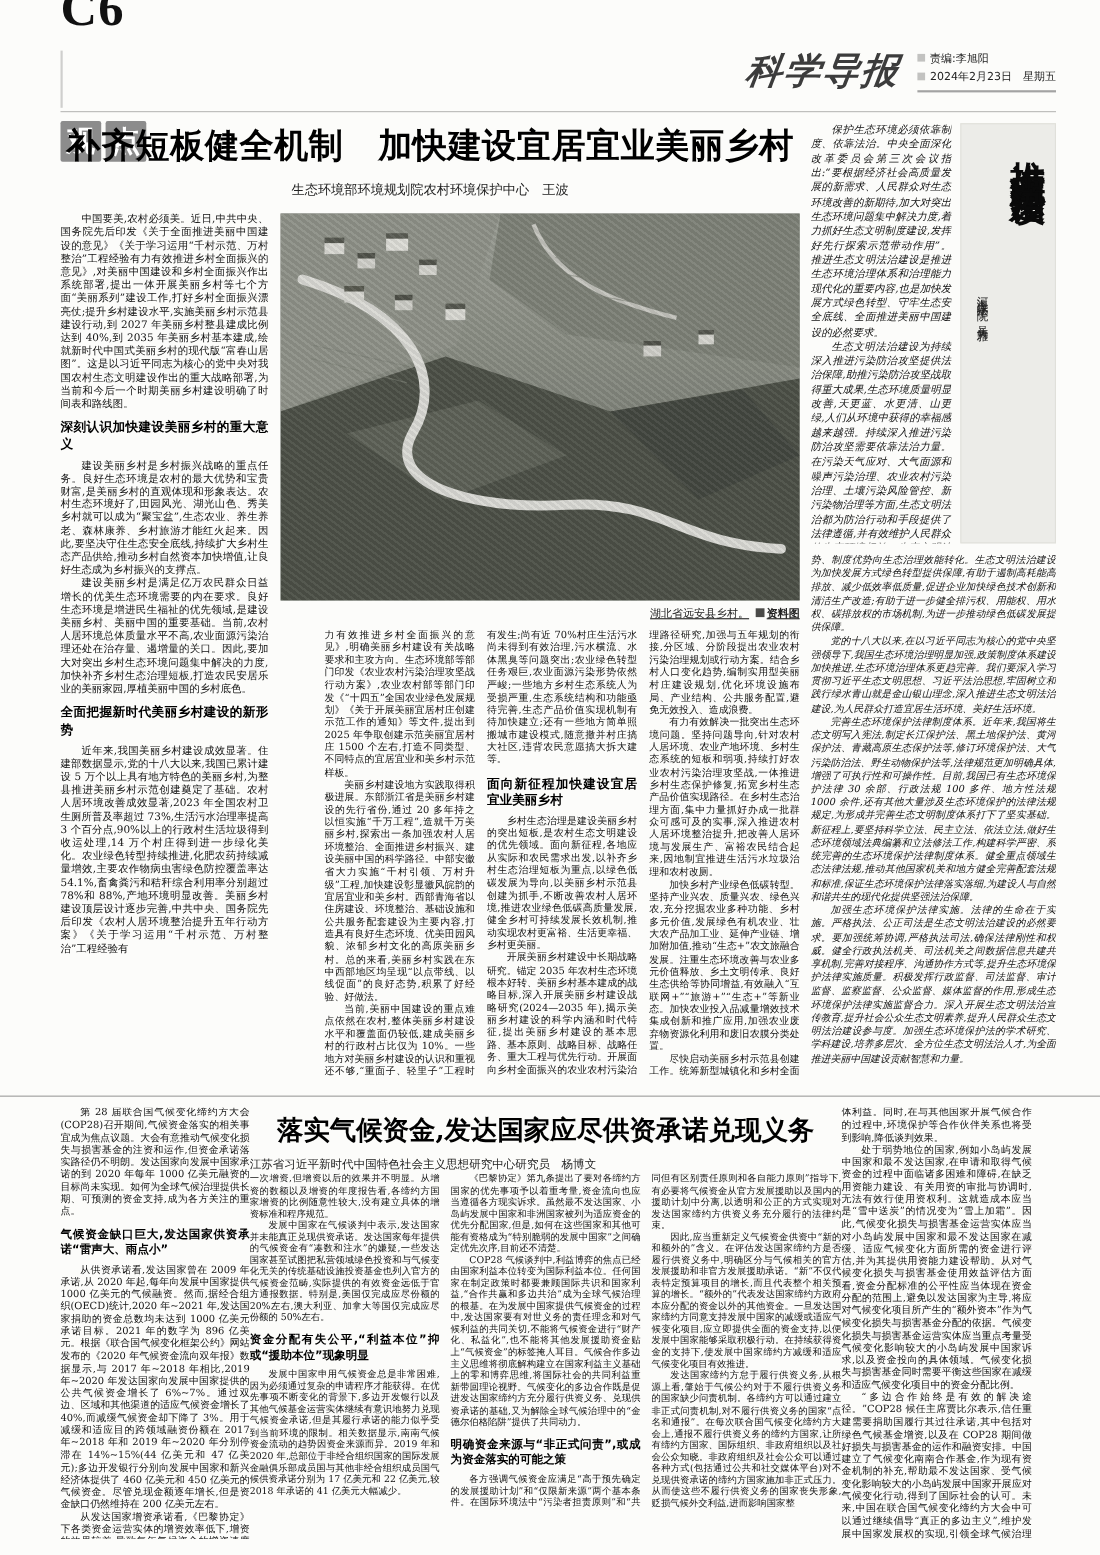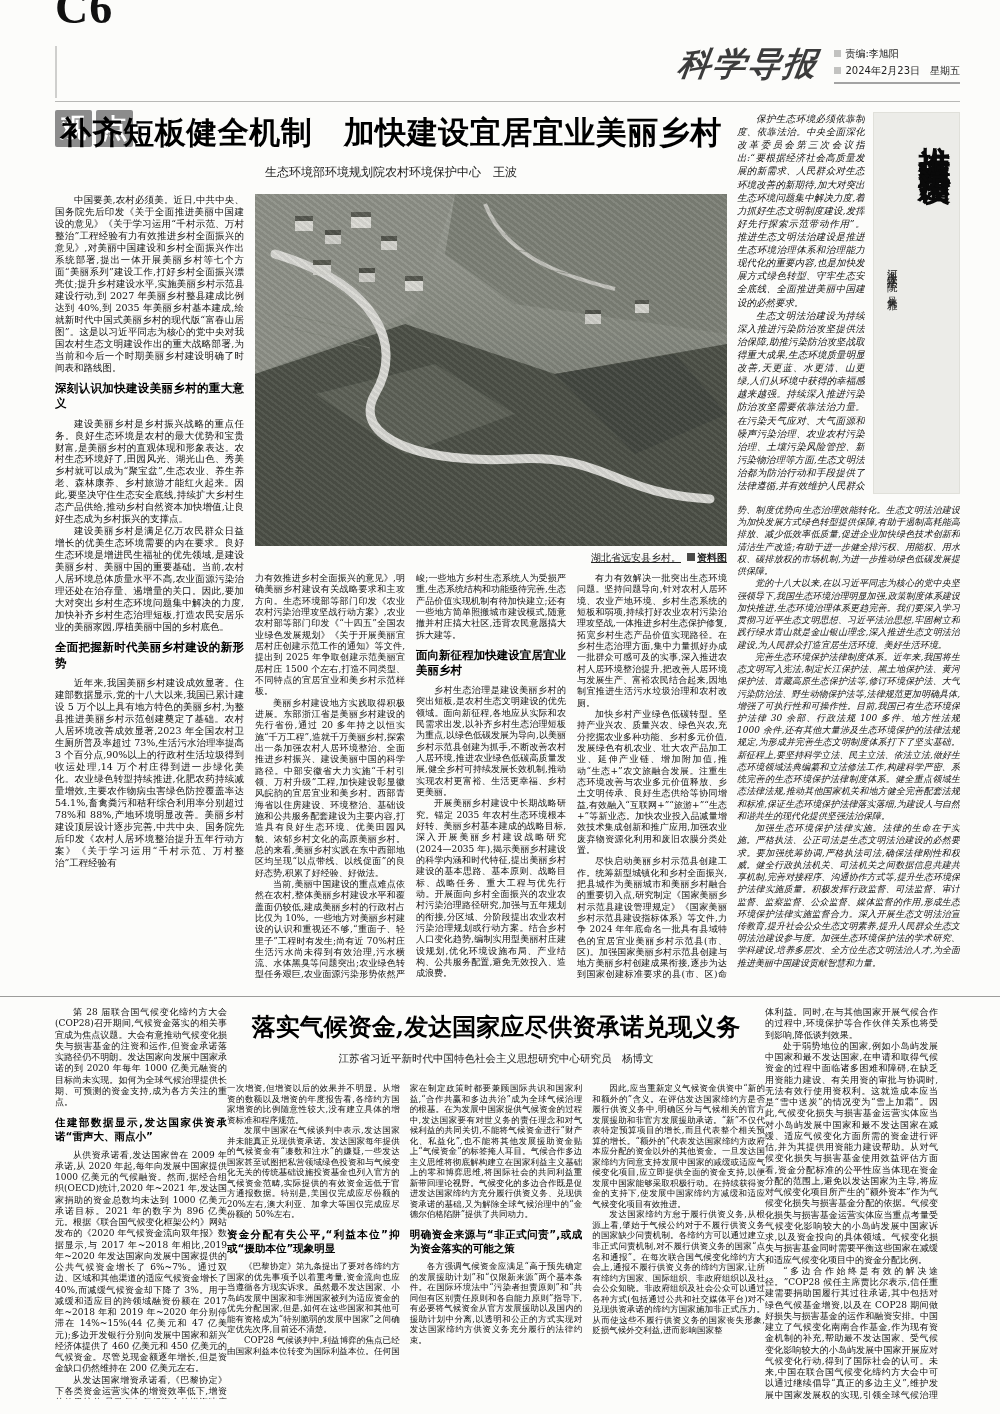--- a/index.html
+++ b/index.html
@@ -26,42 +26,42 @@
   .byline{font-size:12px;text-align:center;margin-top:10px;color:#222;}
   .main-body{display:flex;gap:11px;margin-top:13px;}
   .mcol1{width:189px;height:800px;overflow:hidden;font-size:9.5px;line-height:1.26;text-align:justify;}
   .mright{width:472px;}
   .photo{position:relative;width:472px;height:352px;background:#7b7f76;overflow:hidden;}
   .photo-grain{position:absolute;inset:0;background:repeating-linear-gradient(37deg,rgba(255,255,255,.05) 0 2px,rgba(0,0,0,.06) 2px 5px);}
   .caption{margin-top:5px;font-size:10px;text-align:right;color:#222;text-decoration:underline;}
   .credit{font-weight:700;font-family:"DejaVu Sans","Liberation Sans",sans-serif;}
   .csq{display:inline-block;width:8px;height:8px;background:#4a4a48;margin:0 2px 0 6px;}
   .mflow{margin-top:8px;height:414px;overflow:hidden;column-count:3;column-gap:11px;
-         font-size:9px;line-height:1.26;text-align:justify;}
+         font-size:9px;line-height:1.26;text-align:justify;margin-left:40px;}
   
   .para{margin:0;text-indent:2em;text-align:justify;}
   .para.cont{text-indent:0;}
   .subhead{font-family:"DejaVu Sans","Liberation Sans",sans-serif;font-weight:700;font-size:11.5px;
            line-height:1.35;margin:7px 0 6px 0;text-indent:0;break-inside:avoid;color:#000;}
   
   .side{position:absolute;top:112px;left:737px;width:223px;height:878px;}
   .side-top{display:flex;gap:8px;height:382px;}
   .side-intro{width:129px;overflow:hidden;font-size:9.5px;line-height:1.38;text-align:justify;font-style:italic;}
   .strip{position:relative;width:86px;background:#ecece8;border:1px solid #e0e0da;}
   .vtitle{position:absolute;top:8px;right:2px;writing-mode:vertical-rl;font-family:"DejaVu Sans","Liberation Sans",sans-serif;
           font-weight:700;font-size:32px;letter-spacing:3px;color:#0a0a0a;}
   .vaffil{position:absolute;left:12px;top:148px;writing-mode:vertical-rl;font-size:10.5px;letter-spacing:2px;color:#222;}
   .side-body{margin-top:10px;height:476px;overflow:hidden;font-size:9px;line-height:1.36;text-align:justify;font-style:italic;}
   
   .sec-rule{position:absolute;top:996px;left:0;width:1000px;height:1px;background:#9c9c9a;}
   .bottom{position:absolute;top:1007px;left:55px;width:905px;height:392px;display:flex;}
   .bcol1{width:172px;overflow:hidden;font-size:9px;line-height:1.25;text-align:justify;}
   .bmid{width:538px;}
   .bheadline{font-size:24px;font-weight:900;text-align:center;white-space:nowrap;font-family:"DejaVu Serif","Liberation Serif",serif;color:#000;margin-top:4px;}
-  .bbyline{font-size:10.5px;text-align:center;margin:9px 0 17px 0;color:#222;}
+  .bbyline{font-size:10.5px;text-align:left;margin:9px 0 1px 0;color:#222;}
   .bflow{height:318px;overflow:hidden;column-count:3;column-gap:10px;font-size:8.5px;line-height:1.24;text-align:justify;}
   .bcol5{width:173px;overflow:hidden;font-size:9px;line-height:1.25;text-align:justify;}
   .bottom .subhead{font-size:10.5px;}
 </style>
 </head>
 <body>
 
 <div class="page">
 
   <div class="hdr">
@@ -180,31 +180,32 @@
         <p class="para">完善生态环境保护法律制度体系。近年来,我国将生态文明写入宪法,制定长江保护法、黑土地保护法、黄河保护法、青藏高原生态保护法等,修订环境保护法、大气污染防治法、野生动物保护法等,法律规范更加明确具体,增强了可执行性和可操作性。目前,我国已有生态环境保护法律 30 余部、行政法规 100 多件、地方性法规 1000 余件,还有其他大量涉及生态环境保护的法律法规规定,为形成并完善生态文明制度体系打下了坚实基础。新征程上,要坚持科学立法、民主立法、依法立法,做好生态环境领域法典编纂和立法修法工作,构建科学严密、系统完善的生态环境保护法律制度体系。健全重点领域生态法律法规,推动其他国家机关和地方健全完善配套法规和标准,保证生态环境保护法律落实落细,为建设人与自然和谐共生的现代化提供坚强法治保障。</p>
         <p class="para">加强生态环境保护法律实施。法律的生命在于实施。严格执法、公正司法是生态文明法治建设的必然要求。要加强统筹协调,严格执法司法,确保法律刚性和权威。健全行政执法机关、司法机关之间数据信息共建共享机制,完善对接程序、沟通协作方式等,提升生态环境保护法律实施质量。积极发挥行政监督、司法监督、审计监督、监察监督、公众监督、媒体监督的作用,形成生态环境保护法律实施监督合力。深入开展生态文明法治宣传教育,提升社会公众生态文明素养,提升人民群众生态文明法治建设参与度。加强生态环境保护法的学术研究、学科建设,培养多层次、全方位生态文明法治人才,为全面推进美丽中国建设贡献智慧和力量。</p>
       </div>
   </div>
 
   <div class="sec-rule"></div>
 
   <div class="bottom">
     <div class="bcol1">
         <p class="para">第 28 届联合国气候变化缔约方大会(COP28)召开期间,气候资金落实的相关事宜成为焦点议题。大会有意推动气候变化损失与损害基金的注资和运作,但资金承诺落实路径仍不明朗。发达国家向发展中国家承诺的到 2020 年每年 1000 亿美元融资的目标尚未实现。如何为全球气候治理提供长期、可预测的资金支持,成为各方关注的重点。</p>
-        <h3 class="subhead">住建部数据显示,发达国家供资承诺“雷声大、雨点小”</h3>
+        <h3 class="subhead">气候资金缺口巨大,发达国家供资承诺“雷声大、雨点小”</h3>
         <p class="para">从供资承诺看,发达国家曾在 2009 年承诺,从 2020 年起,每年向发展中国家提供 1000 亿美元的气候融资。然而,据经合组织(OECD)统计,2020 年~2021 年,发达国家捐助的资金总数均未达到 1000 亿美元承诺目标。2021 年的数字为 896 亿美元。根据《联合国气候变化框架公约》网站发布的《2020 年气候资金流向双年报》数据显示,与 2017 年~2018 年相比,2019 年~2020 年发达国家向发展中国家提供的公共气候资金增长了 6%~7%。通过双边、区域和其他渠道的适应气候资金增长了 40%,而减缓气候资金却下降了 3%。用于减缓和适应目的跨领域融资份额在 2017 年~2018 年和 2019 年~2020 年分别停滞在 14%~15%(44 亿美元和 47 亿美元);多边开发银行分别向发展中国家和新兴经济体提供了 460 亿美元和 450 亿美元的气候资金。尽管兑现金额逐年增长,但是资金缺口仍然维持在 200 亿美元左右。</p>
         <p class="para">从发达国家增资承诺看,《巴黎协定》下各类资金运营实体的增资效率低下,增资的效果较差,导致每年气候资金的增资速度缓慢,实现气候资金 2020 年以后扩大增资的目标更是遥遥无期。例如,绿色气候基金已经进行了第</p>
       </div>
     <div class="bmid">
       <div class="bheadline">落实气候资金,发达国家应尽供资承诺兑现义务</div>
       <div class="bbyline">江苏省习近平新时代中国特色社会主义思想研究中心研究员　杨博文</div>
       <div class="bflow">
           <p class="para cont">一次增资,但增资以后的效果并不明显。从增资的数额以及增资的年度报告看,各缔约方国家增资的比例随意性较大,没有建立具体的增资标准和程序规范。</p>
           <p class="para">发展中国家在气候谈判中表示,发达国家并未能真正兑现供资承诺。发达国家每年提供的气候资金有“凑数和注水”的嫌疑,一些发达国家甚至试图把私营领域绿色投资和与气候变化无关的传统基础设施投资基金也列入官方的气候资金范畴,实际提供的有效资金远低于官方通报数据。特别是,美国仅完成应尽份额的 20%左右,澳大利亚、加拿大等国仅完成应尽份额的 50%左右。</p>
           <h3 class="subhead">资金分配有失公平,“利益本位”抑或“援助本位”现象明显</h3>
+          <p class="para">发展中国家申用气候资金总是非常困难,因为必须通过复杂的申请程序才能获得。在优先事项不断变化的背景下,多边开发银行以及其他气候基金运营实体继续有意识地努力兑现气候资金承诺,但是其履行承诺的能力似乎受到当前环境的限制。相关数据显示,南南气候资金流动的趋势因资金来源而异。2019 年和 2020 年,总部位于非经合组织国家的国际发展金融俱乐部成员国与其他非经合组织成员国气候供资承诺分别为 17 亿美元和 22 亿美元,较 2018 年承诺的 41 亿美元大幅减少。</p>
           <p class="para">《巴黎协定》第九条提出了要对各缔约方国家的优先事项予以着重考量,资金流向也应当遵循各方现实诉求。虽然最不发达国家、小岛屿发展中国家和非洲国家被列为适应资金的优先分配国家,但是,如何在这些国家和其他可能有资格成为“特别脆弱的发展中国家”之间确定优先次序,目前还不清楚。</p>
           <p class="para">COP28 气候谈判中,利益博弈的焦点已经由国家利益本位转变为国际利益本位。任何国家在制定政策时都要兼顾国际共识和国家利益,“合作共赢和多边共治”成为全球气候治理的根基。在为发展中国家提供气候资金的过程中,发达国家要有对世义务的责任理念和对气候利益的共同关切,不能将气候资金进行“财产化、私益化”,也不能将其他发展援助资金贴上“气候资金”的标签掩人耳目。气候合作多边主义思维将彻底解构建立在国家利益主义基础上的零和博弈思维,将国际社会的共同利益重新带回理论视野。气候变化的多边合作既是促进发达国家缔约方充分履行供资义务、兑现供资承诺的基础,又为解除全球气候治理中的“金德尔伯格陷阱”提供了共同动力。</p>
           <h3 class="subhead">明确资金来源与“非正式问责”,或成为资金落实的可能之策</h3>
           <p class="para">各方强调气候资金应满足“高于预先确定的发展援助计划”和“仅限新来源”两个基本条件。在国际环境法中“污染者担责原则”和“共同但有区别责任原则和各自能力原则”指导下,有必要将气候资金从官方发展援助以及国内的援助计划中分离,以透明和公正的方式实现对发达国家缔约方供资义务充分履行的法律约束。</p>
           <p class="para">因此,应当重新定义气候资金供资中“新的和额外的”含义。在评估发达国家缔约方是否履行供资义务中,明确区分与气候相关的官方发展援助和非官方发展援助承诺。“新”不仅代表特定预算项目的增长,而且代表整个相关预算的增长。“额外的”代表发达国家缔约方政府本应分配的资金以外的其他资金。一旦发达国家缔约方同意支持发展中国家的减缓或适应气候变化项目,应立即提供全面的资金支持,以便发展中国家能够采取积极行动。在持续获得资金的支持下,使发展中国家缔约方减缓和适应气候变化项目有效推进。</p>
           <p class="para">发达国家缔约方怠于履行供资义务,从根源上看,肇始于气候公约对于不履行供资义务的国家缺少问责机制。各缔约方可以通过建立非正式问责机制,对不履行供资义务的国家“点名和通报”。在每次联合国气候变化缔约方大会上,通报不履行供资义务的缔约方国家,让所有缔约方国家、国际组织、非政府组织以及社会公众知晓。非政府组织及社会公众可以通过各种方式(包括通过公共和社交媒体平台)对不兑现供资承诺的缔约方国家施加非正式压力。从而使这些不履行供资义务的国家丧失形象,贬损气候外交利益,进而影响国家整</p>
         </div>
     </div>
     <div class="bcol5">
         <p class="para cont">体利益。同时,在与其他国家开展气候合作的过程中,环境保护等合作伙伴关系也将受到影响,降低谈判效果。</p>

